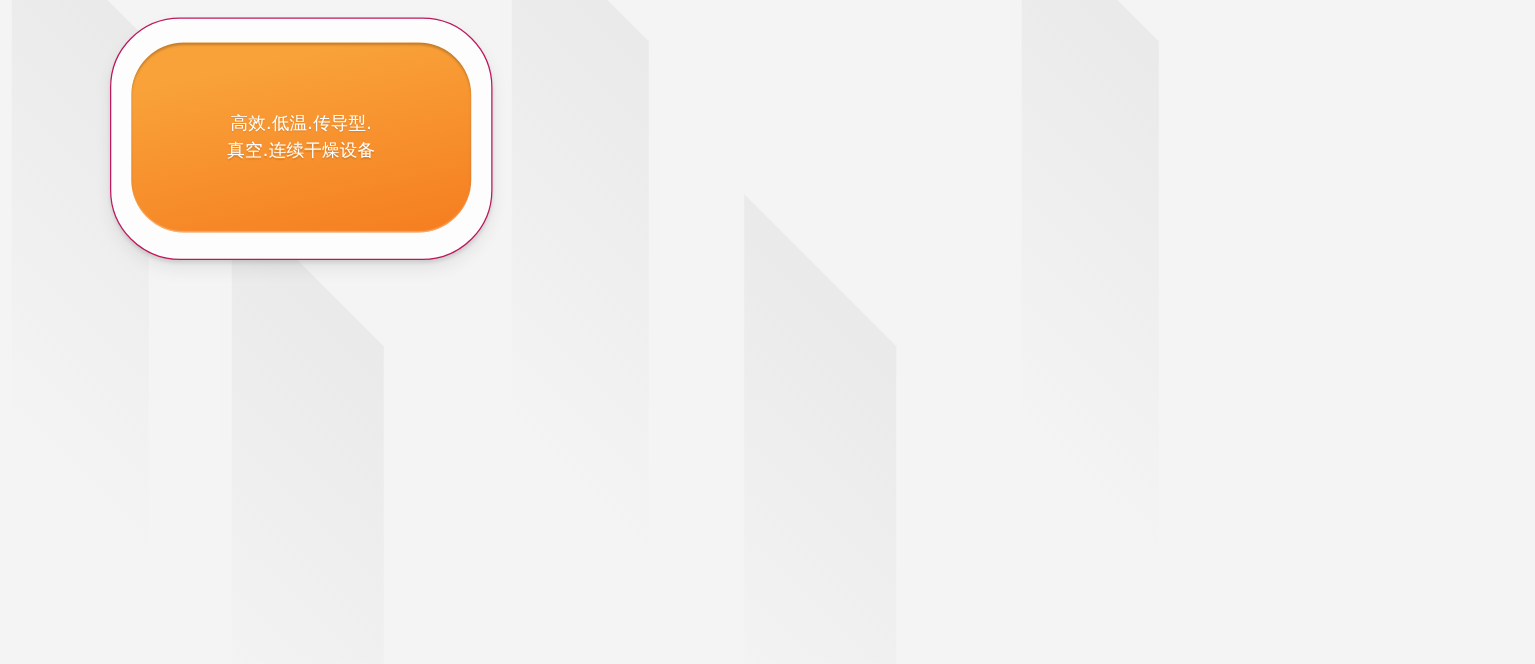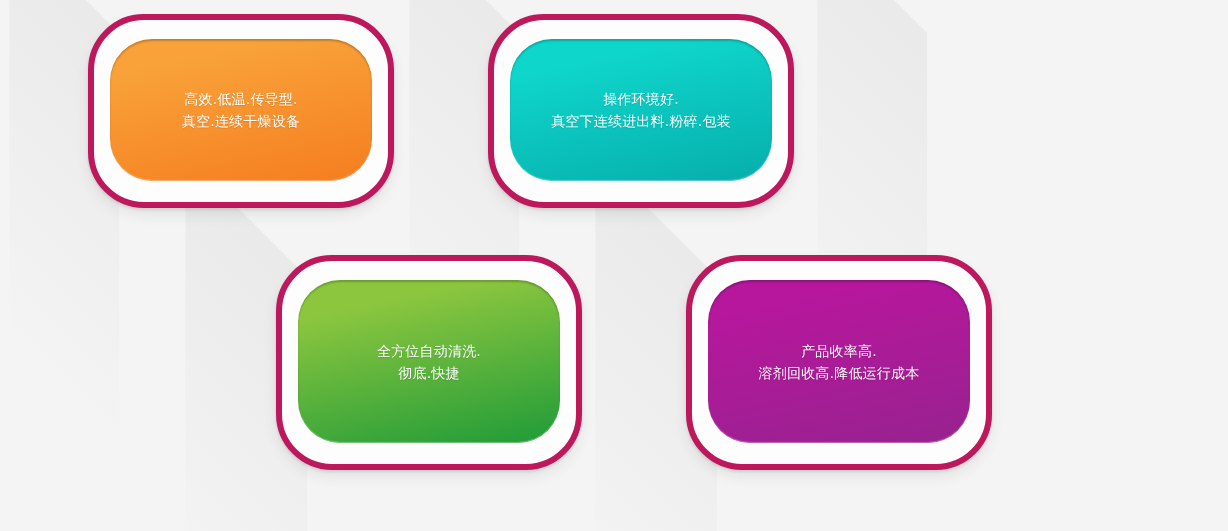--- a/index.html
+++ b/index.html
@@ -35,21 +35,21 @@
   }
 
   .card-shell {
     position: absolute;
     background: #fdfdfd;
     border-radius: 56px;
     box-shadow:
       0 2px 3px rgba(0,0,0,0.10),
       0 7px 14px rgba(0,0,0,0.07),
       inset 0 1px 0 rgba(255,255,255,0.9);
-    border: 6px solid #be185d;
+    border: 1px solid #be185d;
     box-sizing: border-box;
     padding: 19px 16px 21px 16px;
   }
 
   .card-inner {
     width: 100%;
     height: 100%;
     border-radius: 42px;
     box-sizing: border-box;
     display: flex;
@@ -104,35 +104,17 @@
 
 <div id="card-layer">
 
   <div class="card-shell" id="card-1" style="background: rgb(253, 253, 253);">
     <div class="card-inner" style="background: linear-gradient(168deg, rgb(249, 162, 58) 0%, rgb(249, 162, 58) 18%, rgb(245, 125, 32) 100%);">
       <div class="card-text" style="color: rgb(255, 255, 255);">高效.低温.传导型.
 真空.连续干燥设备</div>
     </div>
   </div>
 
-  <div class="card-shell" id="card-2" style="background: rgb(253, 253, 253);">
-    <div class="card-inner" style="background: linear-gradient(168deg, rgb(15, 214, 203) 0%, rgb(15, 214, 203) 18%, rgb(6, 174, 171) 100%);">
-      <div class="card-text" style="color: rgb(255, 255, 255);">操作环境好.
-真空下连续进出料.粉碎.包装</div>
-    </div>
-  </div>
 
 
-  <div class="card-shell" id="card-4" style="background: rgb(253, 253, 253);">
-    <div class="card-inner" style="background: linear-gradient(168deg, rgb(140, 198, 63) 0%, rgb(140, 198, 63) 18%, rgb(31, 155, 56) 100%);">
-      <div class="card-text" style="color: rgb(255, 255, 255);">全方位自动清洗.
-彻底.快捷</div>
-    </div>
-  </div>
 
-  <div class="card-shell" id="card-5" style="background: rgb(253, 253, 253);">
-    <div class="card-inner" style="background: linear-gradient(168deg, rgb(182, 23, 156) 0%, rgb(182, 23, 156) 18%, rgb(151, 34, 143) 100%);">
-      <div class="card-text" style="color: rgb(255, 255, 255);">产品收率高.
-溶剂回收高.降低运行成本</div>
-    </div>
-  </div>
 
 </div>
 
 </body></html>

